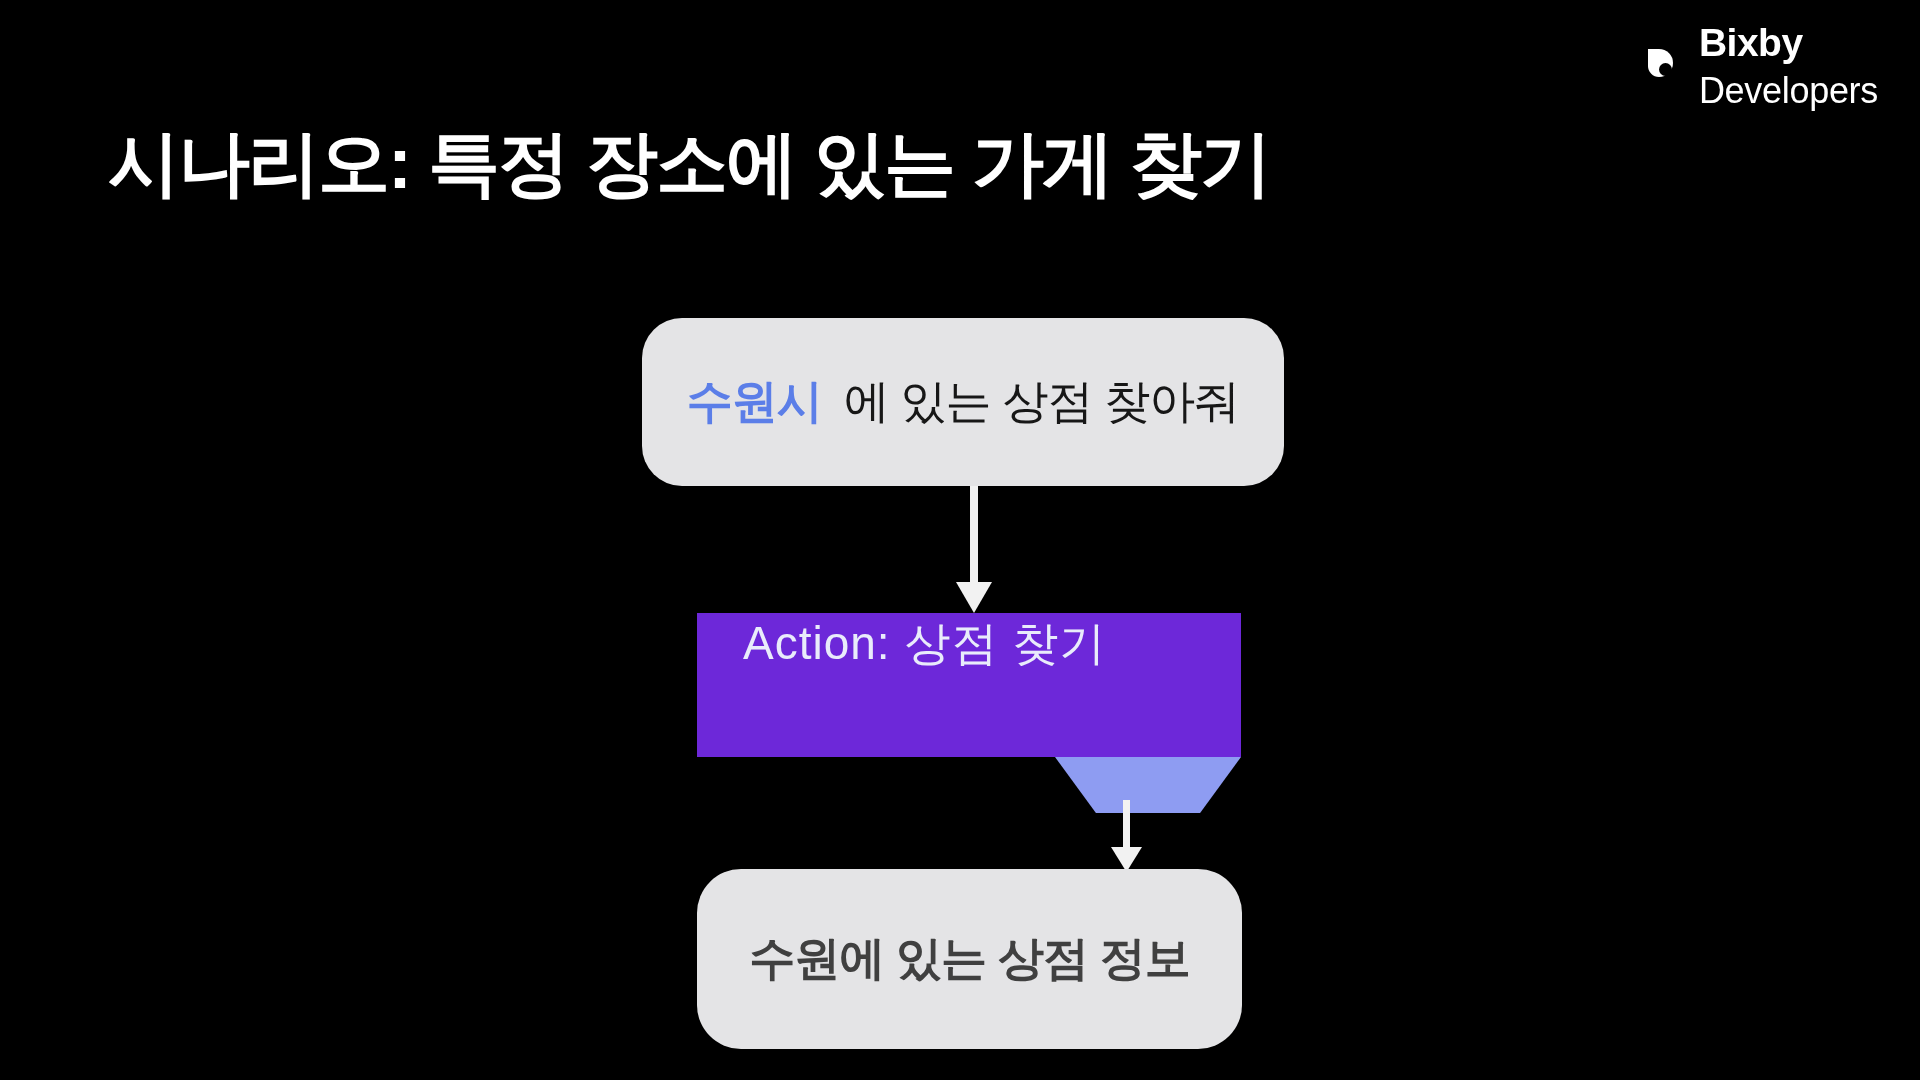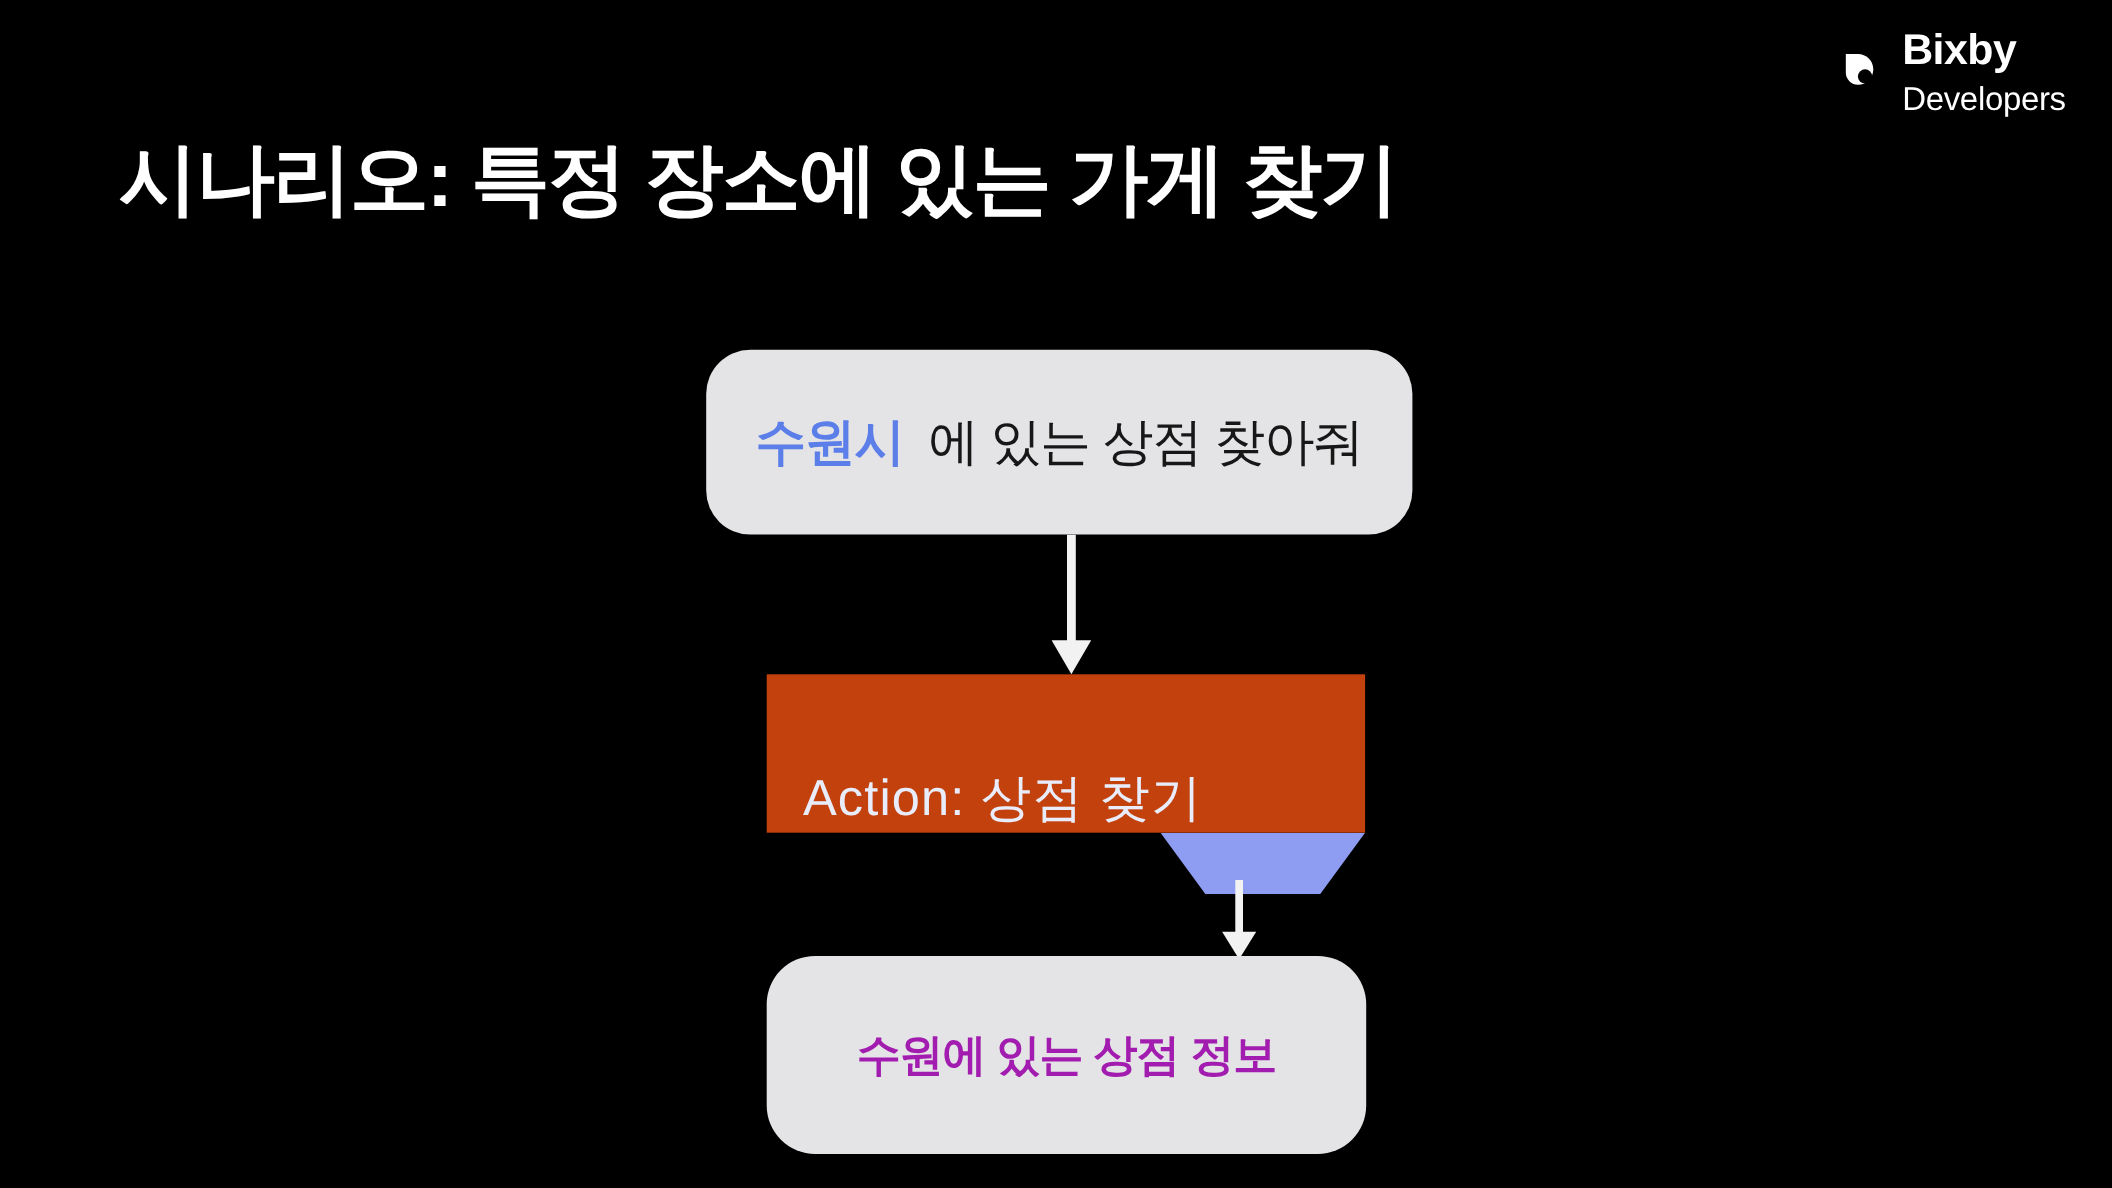--- a/index.html
+++ b/index.html
@@ -47,21 +47,21 @@
     white-space: nowrap;
     flex-direction: column;
   }
   .brand-name {
     font-size: 39px;
     font-weight: 700;
     letter-spacing: -0.5px;
     line-height: 1;
   }
   .brand-sub {
-    font-size: 30px;
+    font-size: 36px;
     font-weight: 400;
     letter-spacing: -0.3px;
     line-height: 1;
   }
 
   
   .slide-title {
     position: absolute;
     left: 108px;
     top: 122px;
@@ -123,42 +123,42 @@
     color: #5b7ee8;
     font-weight: 700;
     margin-right: 22px;
   }
   .utterance-rest {
     color: #171717;
     font-weight: 400;
   }
 
   .result-text {
-    color: #a21caf;
-    font-size: 40px;
+    color: #404040;
+    font-size: 46px;
     font-weight: 700;
     letter-spacing: -1px;
     white-space: nowrap;
   }
 
   
   .action-node {
     position: absolute;
     left: 697px;
     top: 613px;
     width: 544px;
     height: 144px;
   }
   .action-body {
     position: absolute;
     inset: 0;
-    background: #c2410c;
-    display: flex;
-    align-items: flex-end;
-    padding-left: 33px;
+    background: #6d28d9;
+    display: flex;
+    align-items: flex-start;
+    padding-left: 46px;
   }
   .action-label {
     color: #e9ecfb;
     font-size: 46px;
     font-weight: 400;
     letter-spacing: 1px;
     white-space: nowrap;
   }
   .action-funnel {
     position: absolute;

